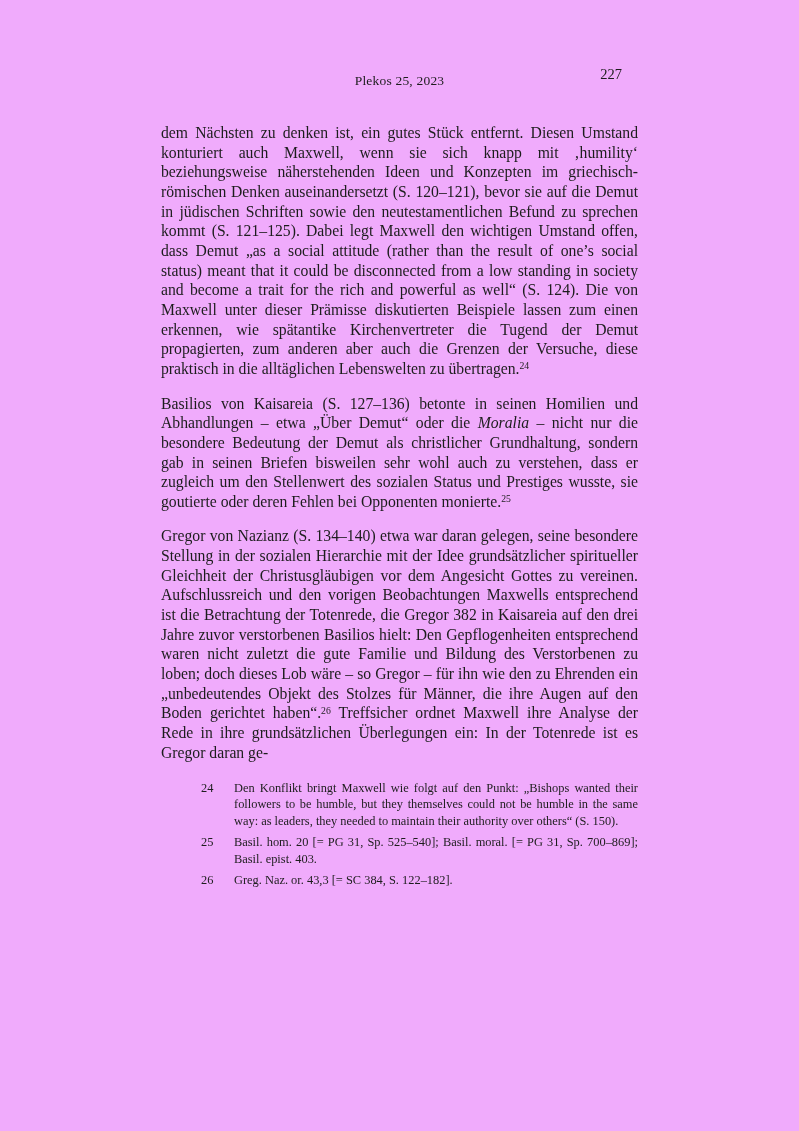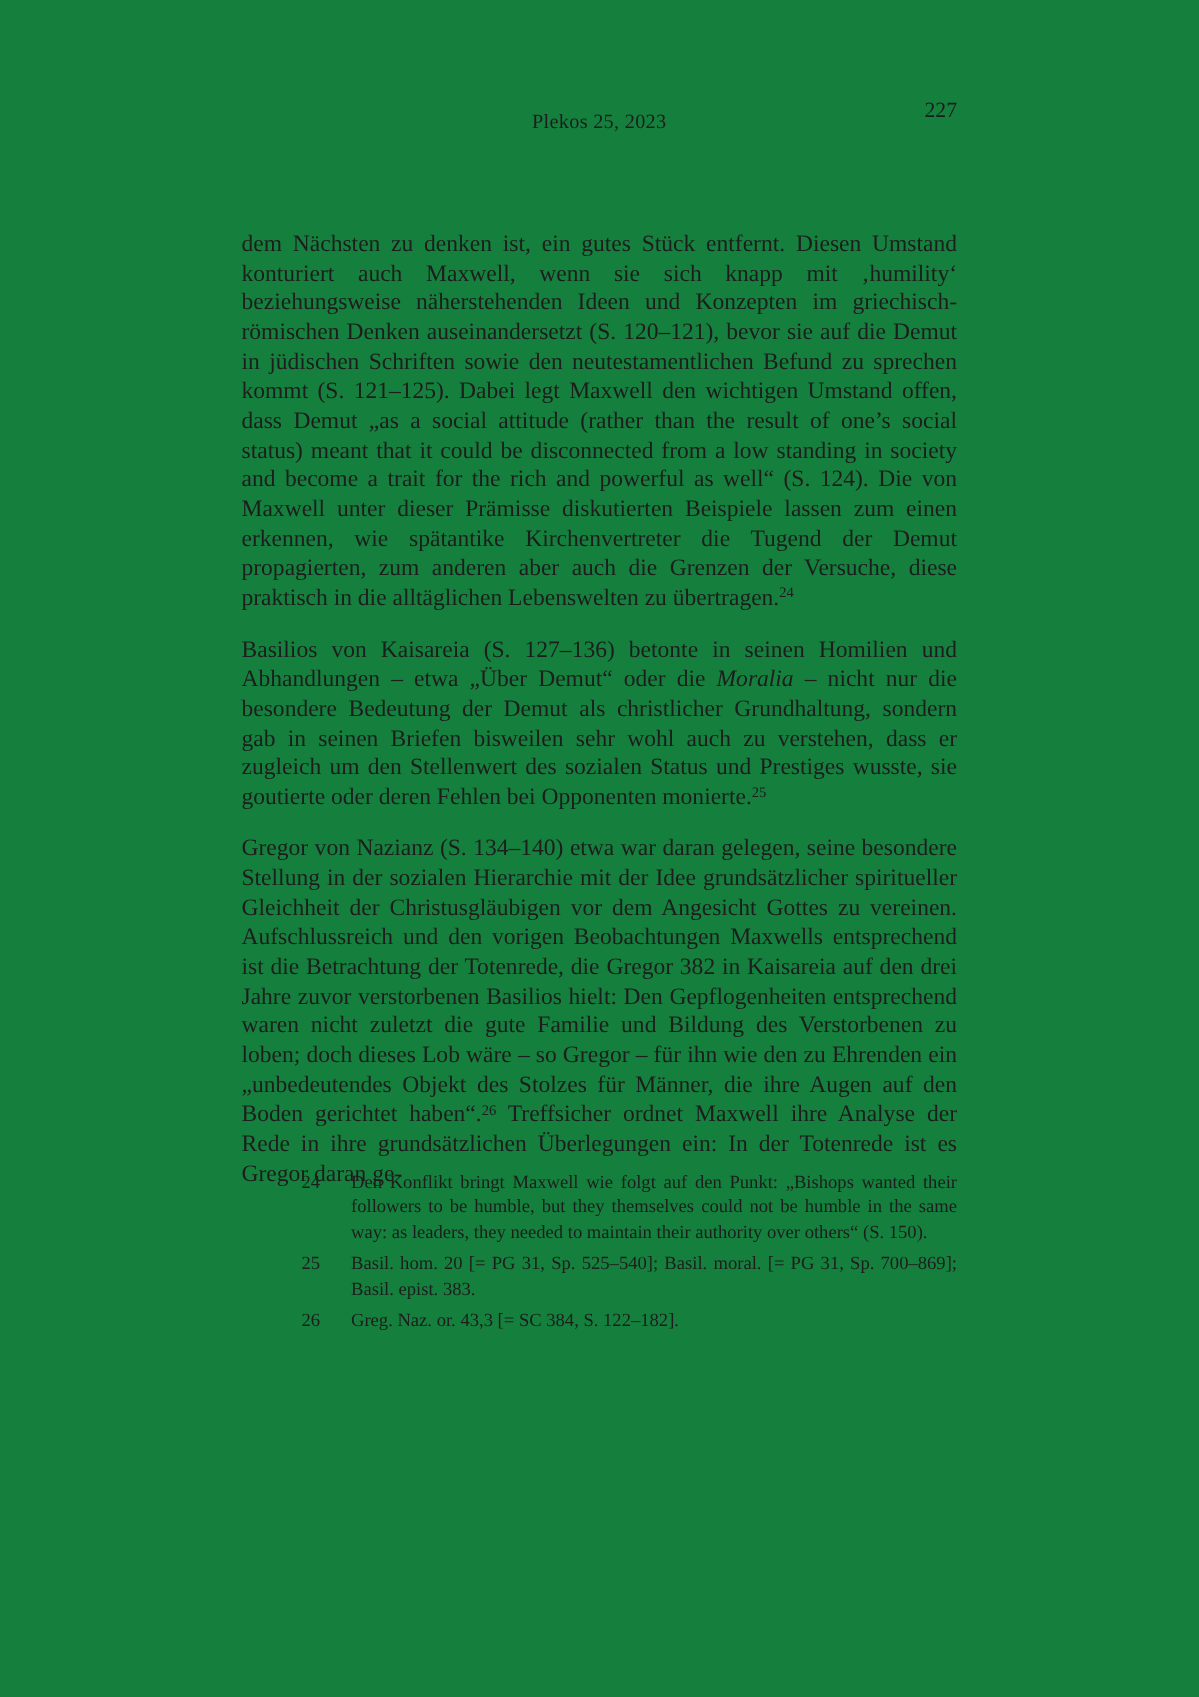--- a/index.html
+++ b/index.html
@@ -6,40 +6,40 @@
   html, body { background: #ffffff; }
   body {
     width: 799px;
     height: 1131px;
     position: relative;
     overflow: hidden;
     font-family: "Liberation Serif", serif;
     color: #1d1d1d;
     -webkit-font-smoothing: antialiased;
   }
-  .page { position: absolute; inset: 0; background: #15803d; }
+  .page { position: absolute; inset: 0; background: #f0abfc; }
 
   
   .page-header {
     position: absolute;
     top: 66px; left: 161px; width: 477px; height: 22px;
   }
   .journal-title {
     position: absolute; left: 0; right: 0; top: 7px;
     text-align: center; font-size: 13.5px; letter-spacing: 0.2px;
   }
   .page-number {
-    position: absolute; right: 0; top: 0;
+    position: absolute; right: 16px; top: 0;
     font-size: 14.5px;
   }
 
   
   .body-text {
     position: absolute;
-    top: 153px; left: 161px; width: 477px;
+    top: 123px; left: 161px; width: 477px;
     font-size: 15.7px;
     line-height: 19.65px;
     text-align: justify;
     hyphens: auto;
   }
   .para + .para { margin-top: 15px; }
   .para em { font-style: italic; }
 
   .fnref {
     font-size: 62%;
@@ -81,21 +81,21 @@
     <p class="para"><span>Gregor von Nazianz (S. 134–140) etwa war daran gelegen, seine besondere Stellung in der sozialen Hierarchie mit der Idee grundsätzlicher spiritueller Gleichheit der Christusgläubigen vor dem Angesicht Gottes zu vereinen. Aufschlussreich und den vorigen Beobachtungen Maxwells entsprechend ist die Betrachtung der Totenrede, die Gregor 382 in Kaisareia auf den drei Jahre zuvor verstorbenen Basilios hielt: Den Gepflogenheiten entsprechend waren nicht zuletzt die gute Familie und Bildung des Verstorbenen zu loben; doch dieses Lob wäre – so Gregor – für ihn wie den zu Ehrenden ein „unbedeutendes Objekt des Stolzes für Männer, die ihre Augen auf den Boden gerichtet haben“.</span><sup class="fnref">26</sup><span> Treffsicher ordnet Maxwell ihre Analyse der Rede in ihre grundsätzlichen Überlegungen ein: In der Totenrede ist es Gregor daran ge-</span></p>
   </div>
 
   <div class="footnotes" lang="de">
     <div class="footnote">
       <span class="fn-num">24</span>
       <span class="fn-text">Den Konflikt bringt Maxwell wie folgt auf den Punkt: „Bishops wanted their followers to be humble, but they themselves could not be humble in the same way: as leaders, they needed to maintain their authority over others“ (S. 150).</span>
     </div>
     <div class="footnote">
       <span class="fn-num">25</span>
-      <span class="fn-text">Basil. hom. 20 [= PG 31, Sp. 525–540]; Basil. moral. [= PG 31, Sp. 700–869]; Basil. epist. 383.</span>
+      <span class="fn-text">Basil. hom. 20 [= PG 31, Sp. 525–540]; Basil. moral. [= PG 31, Sp. 700–869]; Basil. epist. 403.</span>
     </div>
     <div class="footnote">
       <span class="fn-num">26</span>
       <span class="fn-text">Greg. Naz. or. 43,3 [= SC 384, S. 122–182].</span>
     </div>
   </div>
 
 </div>
 
 </body></html>

